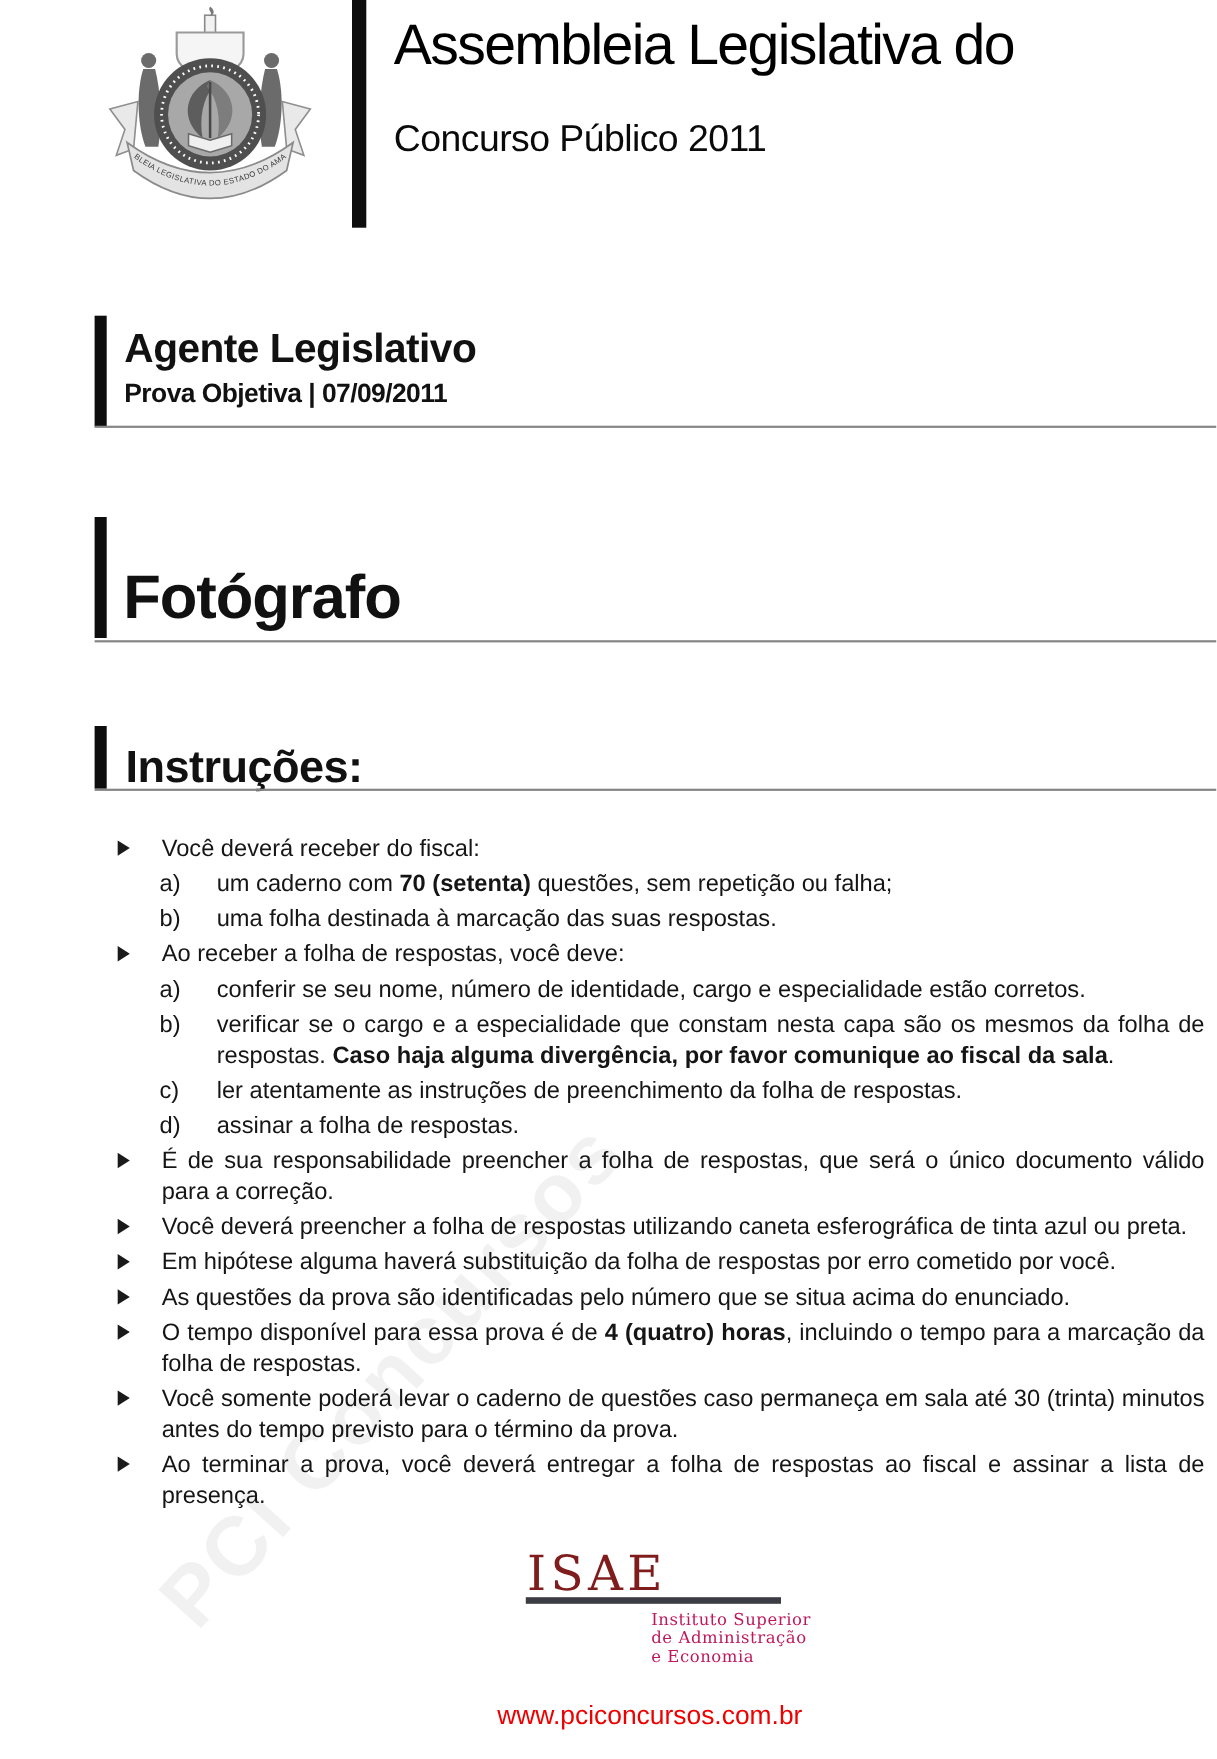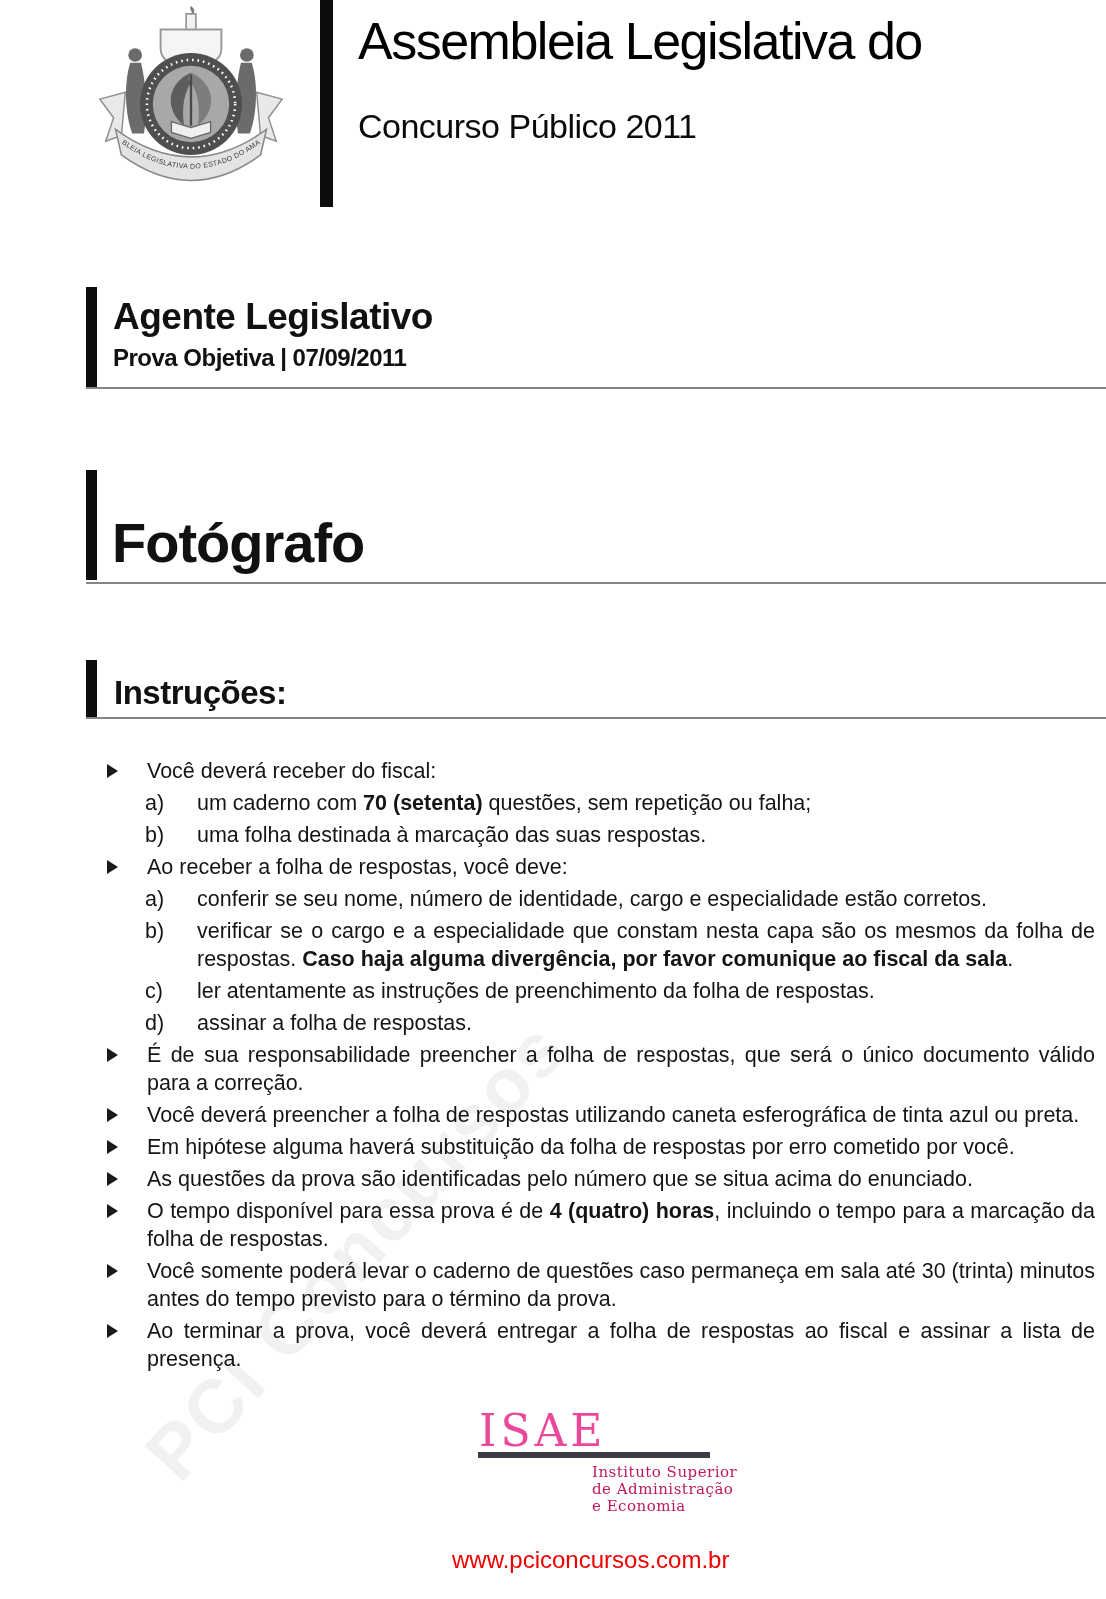--- a/index.html
+++ b/index.html
@@ -20,35 +20,35 @@
   .header-divider{position:absolute; left:320px; top:0; width:13px; height:207px; background:#0d0d0d;}
   .header-titles{position:absolute; left:358px; top:8px; width:740px;}
   .h-title{font-size:52px; font-weight:normal; letter-spacing:-1.5px; line-height:67px; color:#000;}
   .h-sub{font-size:34px; font-weight:normal; letter-spacing:-0.5px; margin-top:32px; color:#0a0a0a;}
   
   .vbar{position:absolute; background:#0d0d0d; width:11px; left:86px;}
   .hline{position:absolute; left:86px; right:0; height:2px; background:#858585;}
   .role-title{position:absolute; left:113px; top:296px; font-size:37px; font-weight:bold; letter-spacing:-0.5px;}
   .role-sub{position:absolute; left:113px; top:344px; font-size:24px; letter-spacing:-0.5px;font-weight:bold;}
   .pos-title{position:absolute; left:112px; top:510px; font-size:56px; font-weight:bold; letter-spacing:-1px;}
-  .instr-heading{position:absolute; left:114px; top:674px; font-size:33px; font-weight:bold; letter-spacing:-0.5px;}
+  .instr-heading{position:absolute; left:114px; top:674px; font-size:41px; font-weight:bold; letter-spacing:-0.5px;}
   
   .instructions-list{position:absolute; left:95px; top:757px; width:1000px; font-size:21.5px; line-height:28px; color:#151515;}
   .instr-item{display:flex; margin-bottom:4px;margin-left:12px;}
   .instr-item .marker{flex:none;}
   .instr-item.bullet .marker{width:40px;}
   .instr-item.sub{padding-left:38px;}
   .instr-item.sub .marker{width:52px;}
   .tri{display:inline-block; width:0; height:0; margin-top:7px;
        border-top:7px solid transparent; border-bottom:7px solid transparent; border-left:11px solid #1a1a1a;}
   .instr-body{flex:1; text-align:justify;}
   .instr-body b{font-weight:bold;}
   
   .isae-acronym{position:absolute; left:479px; top:1405px; font-family:"DejaVu Serif", serif;
-    font-size:44px; letter-spacing:4px; color:#ec4899;}
+    font-size:44px; letter-spacing:4px; color:#7f1d1d;}
   .isae-bar{position:absolute; left:478px; top:1452px; width:232px; height:6px; background:#3c3c44;}
   .isae-sub{position:absolute; left:592px; top:1464px; font-family:"DejaVu Serif", serif;
     font-size:15px; line-height:17px; letter-spacing:0.5px; color:#be185d;}
   .footer-url{position:absolute; left:452px; top:1546px; font-size:24px; color:#ee0000;}
 </style>
 </head>
 <body>
 
 <div class="page">
 

